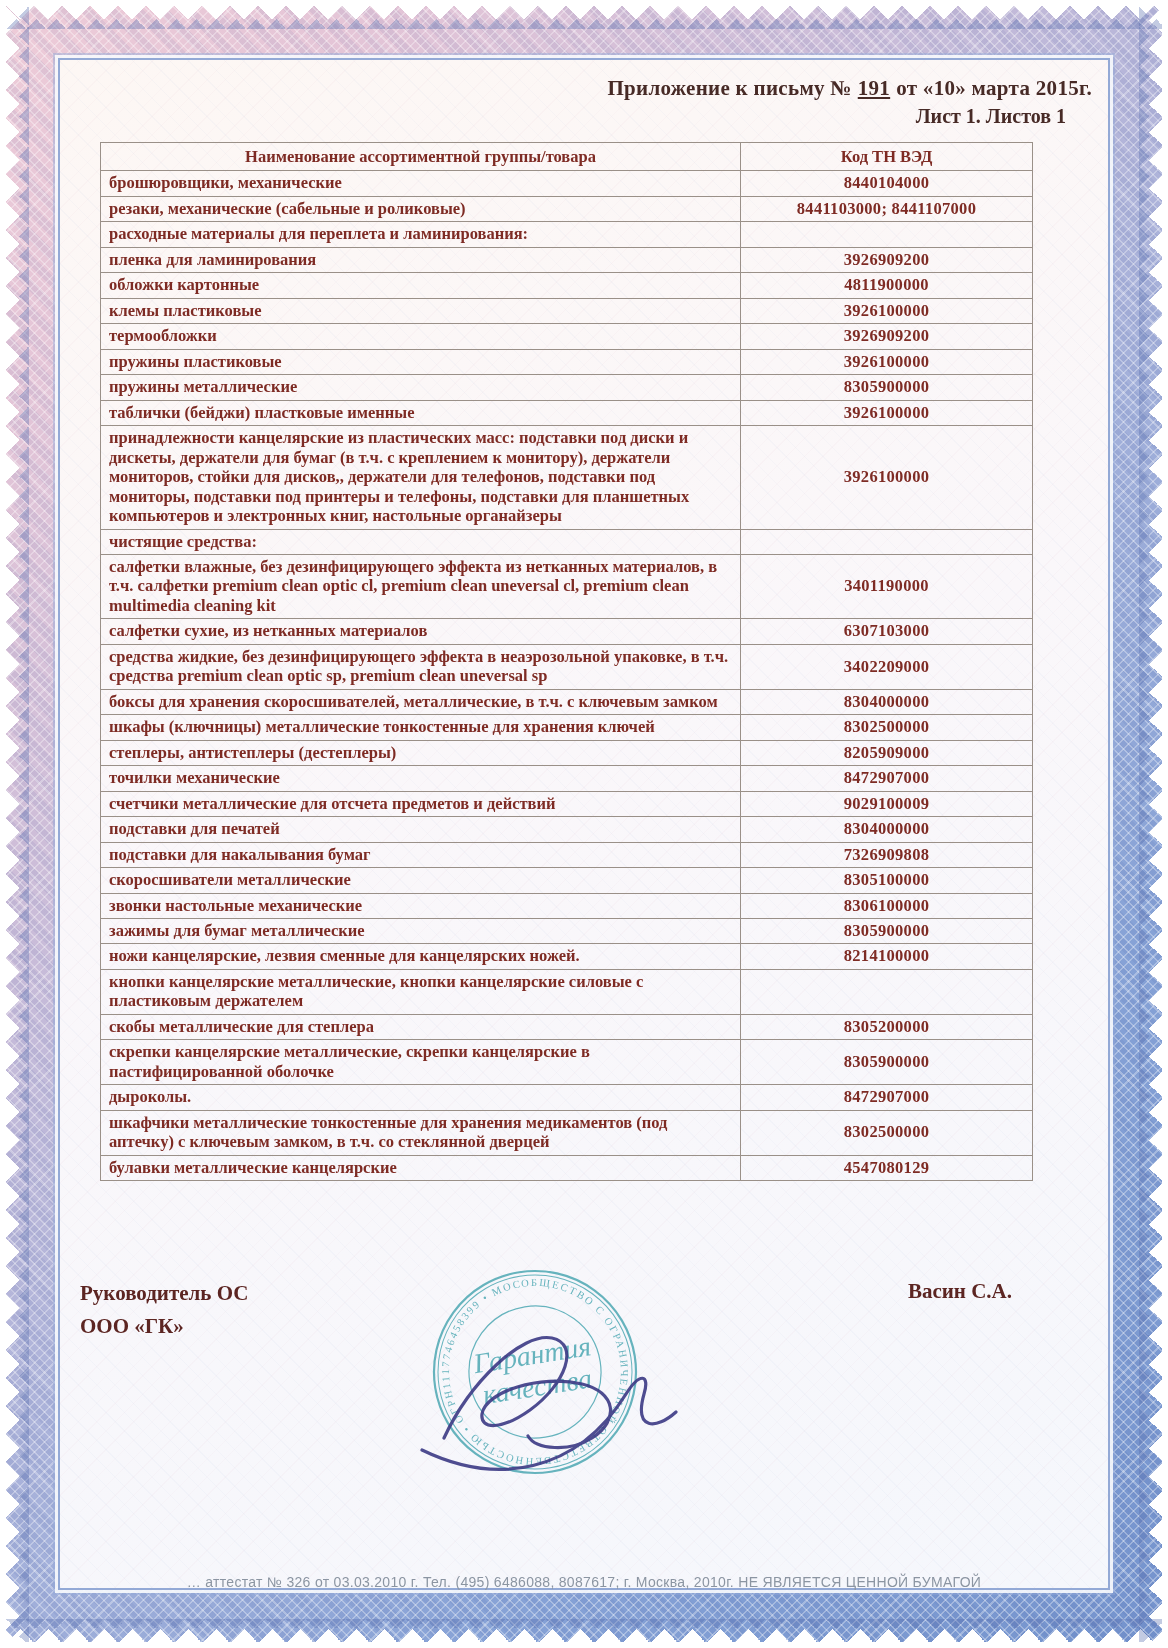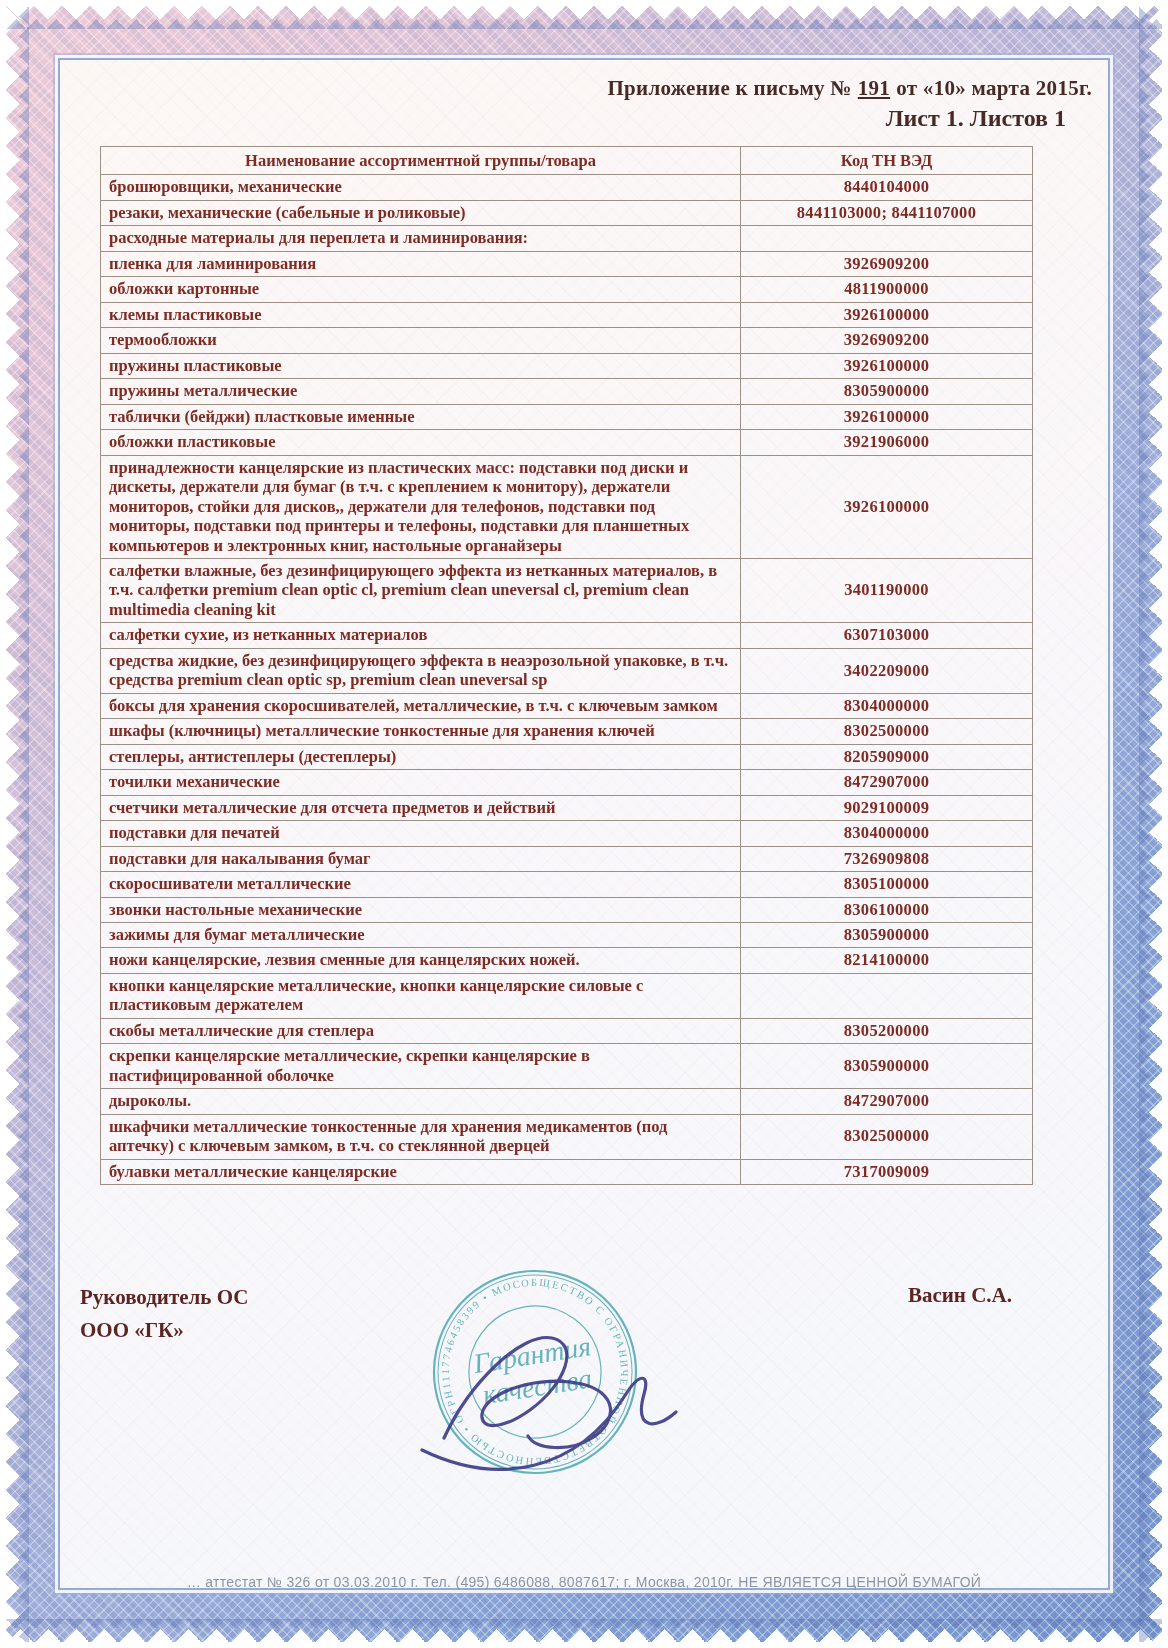--- a/index.html
+++ b/index.html
@@ -46,21 +46,21 @@
       linear-gradient(160deg,#fdf7f4 0%,#faf7fa 45%,#f5f7fc 100%);
     border:2px solid #93a9d6;
     box-shadow:0 0 0 3px rgba(255,255,255,.85), 0 0 0 5px rgba(147,169,214,.45);
     overflow:hidden;
   }
 
   
   .doc-header{padding:16px 16px 0 0;text-align:right;color:#472a26;}
   .doc-title{font-size:21px;font-weight:700;letter-spacing:.3px;}
   .doc-title .num{text-decoration:underline;padding:0 6px;}
-  .sheet-info{font-size:24px;font-weight:700;margin-top:4px;padding-right:26px;}
+  .sheet-info{font-size:20px;font-weight:700;margin-top:4px;padding-right:26px;}
 
   
   table.goods{
     border-collapse:collapse;
     margin:14px 6px 0 40px;
     width:932px;
     table-layout:fixed;
     color:#7e2b24;
   }
   table.goods th, table.goods td{
@@ -162,26 +162,26 @@
           </tr>
           <tr>
             <td>пружины металлические</td>
             <td class="code">8305900000</td>
           </tr>
           <tr>
             <td>таблички (бейджи) пластковые именные</td>
             <td class="code">3926100000</td>
           </tr>
           <tr>
-            <td>обложки пластиковые</td>
-            <td class="code">3921906000</td>
-          </tr>
-          <tr>
             <td>принадлежности канцелярские из пластических масс: подставки под диски и дискеты, держатели для бумаг (в т.ч. с креплением к монитору), держатели мониторов, стойки для дисков,, держатели для телефонов, подставки под мониторы, подставки под принтеры и телефоны,  подставки для планшетных компьютеров и электронных книг, настольные органайзеры</td>
             <td class="code">3926100000</td>
+          </tr>
+          <tr>
+            <td>чистящие средства:</td>
+            <td class="code"></td>
           </tr>
           <tr>
             <td>салфетки влажные, без дезинфицирующего эффекта из нетканных материалов, в т.ч. салфетки premium clean optic cl, premium clean uneversal cl, premium clean multimedia cleaning kit</td>
             <td class="code">3401190000</td>
           </tr>
           <tr>
             <td>салфетки сухие, из нетканных материалов</td>
             <td class="code">6307103000</td>
           </tr>
           <tr>
@@ -247,21 +247,21 @@
           <tr>
             <td>дыроколы.</td>
             <td class="code">8472907000</td>
           </tr>
           <tr>
             <td>шкафчики металлические тонкостенные для хранения медикаментов (под аптечку) с ключевым замком, в т.ч. со стеклянной дверцей</td>
             <td class="code">8302500000</td>
           </tr>
           <tr>
             <td>булавки металлические канцелярские</td>
-            <td class="code">7317009009</td>
+            <td class="code">4547080129</td>
           </tr>
         </tbody>
     </table>
 
     <div class="footer-row">
       <div class="signer-role">
         <div>Руководитель ОС</div>
         <div>ООО «ГК»</div>
       </div>
       <div class="signer-name">Васин С.А.</div>

